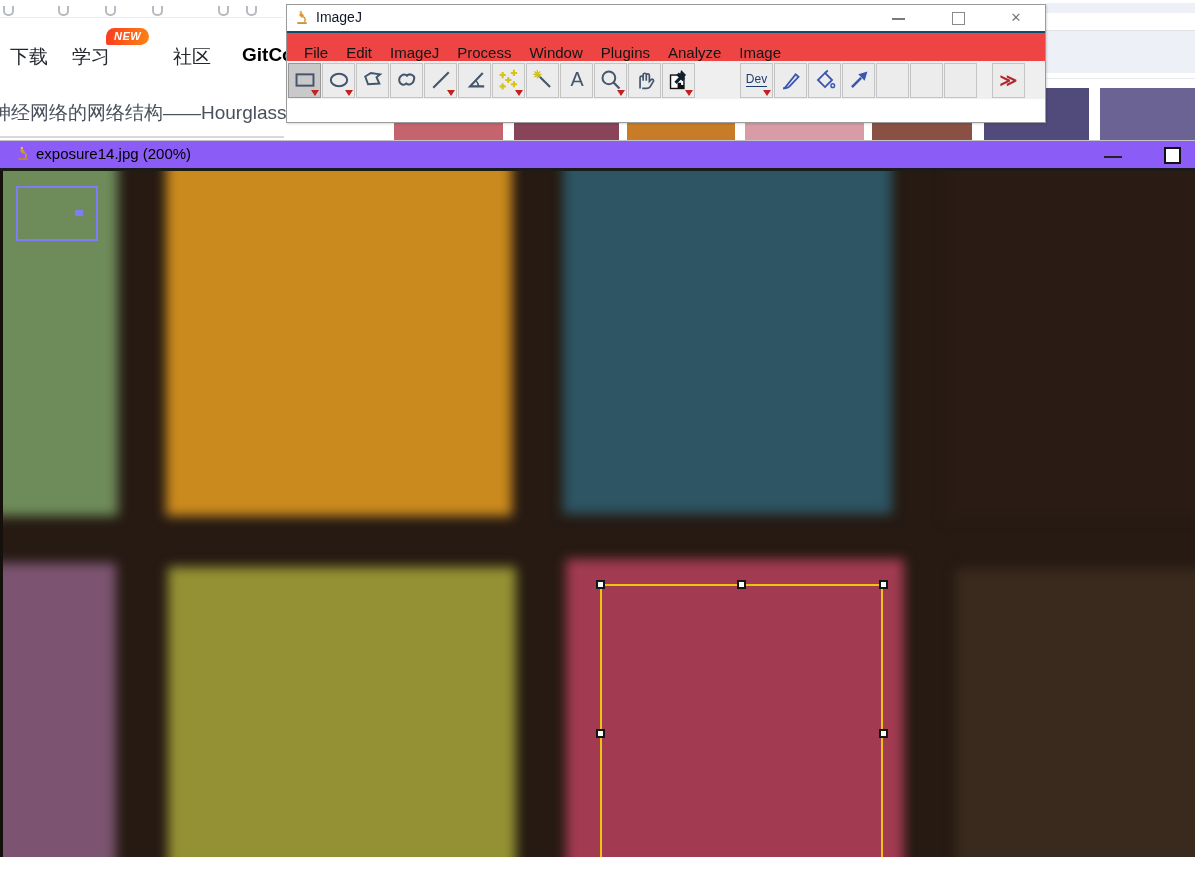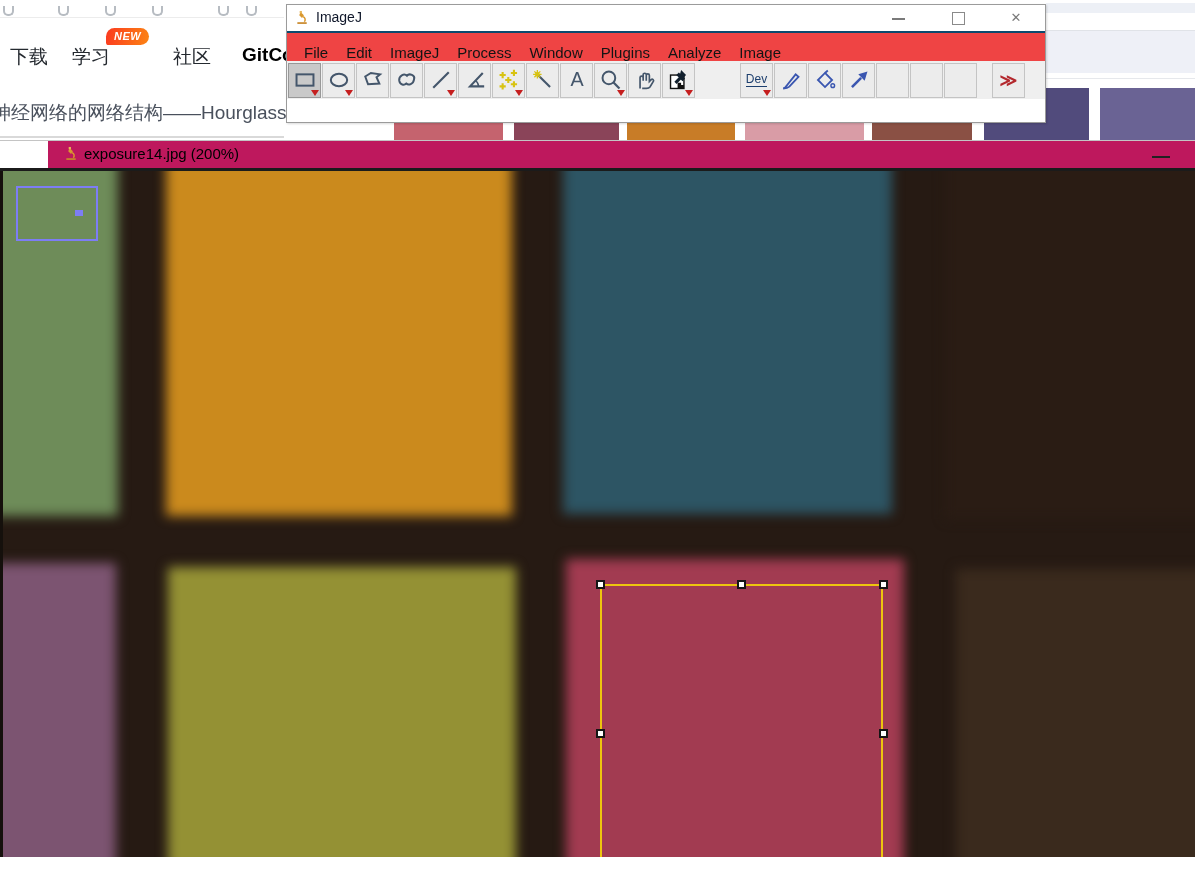--- a/index.html
+++ b/index.html
@@ -39,21 +39,21 @@
   .tool svg{width:24px;height:24px;}
   .tool.dropdown::after{content:'';position:absolute;right:1px;bottom:1px;width:0;height:0;
         border-left:4px solid transparent;border-right:4px solid transparent;border-top:6px solid #c51f1f;}
   .more-glyph{font-size:17px;font-weight:bold;color:#b3282d;}
   .dev-glyph{font-size:12px;color:#1d3f6e;border-bottom:1px solid #1d3f6e;line-height:13px;}
   .ij-status{height:24px;background:#f3f3f3;border-top:1px solid #e3e3e3;display:flex;align-items:center;
              padding-left:6px;font-size:13.5px;color:#000;}
   
   .iw{position:absolute;left:0;top:140px;width:1195px;height:736px;background:#fff;
       border-top:1px solid #c4c4c4;box-sizing:border-box;}
-  .iw-title{position:relative;height:27px;background:#be185d;margin-left:48px;}
+  .iw-title{position:relative;height:27px;background:#8b5cf6;}
   .iw-title-text{position:absolute;left:36px;top:4px;font-size:15px;color:#000;}
   .iw-min{position:absolute;left:1104px;top:15px;width:18px;height:2px;background:#222;}
   .iw-max{position:absolute;left:1164px;top:6px;width:13px;height:13px;border:2px solid #111;background:#fff;}
   .iw-info{height:20px;font-size:13px;color:#000;padding-left:6px;display:flex;align-items:center;}
   .iw-sep{height:3px;background:#1b1b1b;}
   .canvas{position:relative;width:1195px;height:686px;background:#261a13;overflow:hidden;}
   .canvas-edge{position:absolute;left:0;top:0;width:3px;height:100%;background:#15100c;z-index:4;}
   .patch{position:absolute;filter:blur(6px);}
   .sel-rect{position:absolute;border:2px solid #edc50e;box-sizing:border-box;z-index:6;}
   .handle{position:absolute;width:9px;height:9px;background:#fff;border:2px solid #151515;box-sizing:border-box;z-index:7;}

